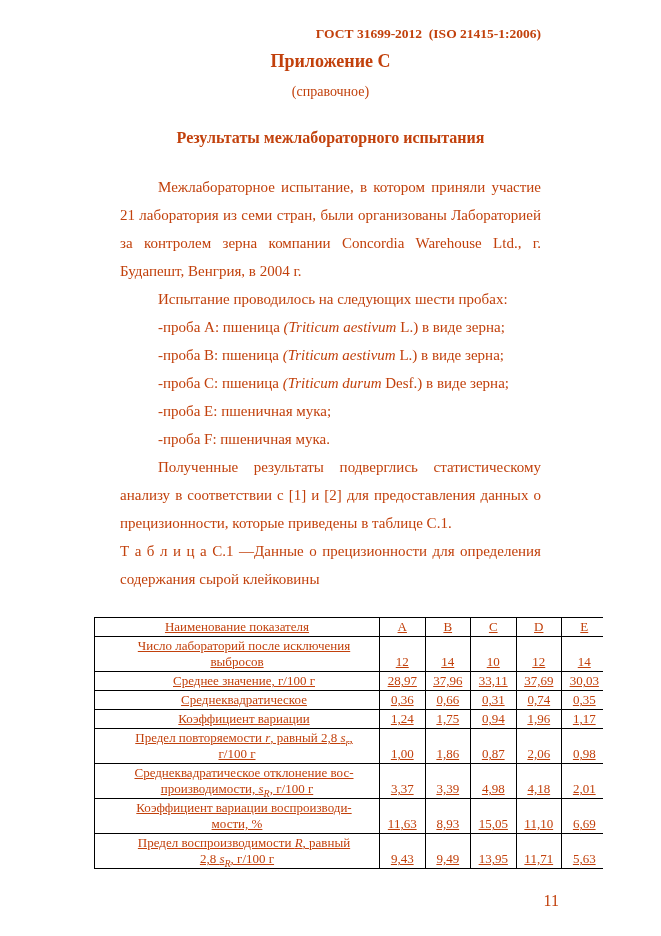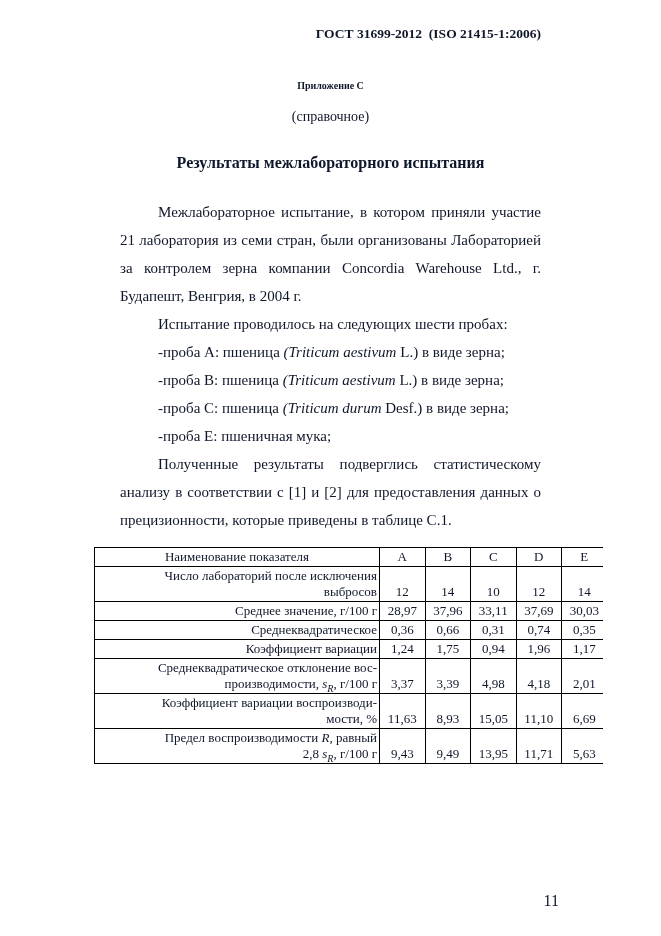--- a/index.html
+++ b/index.html
@@ -2,38 +2,38 @@
 <html><head>
 <meta charset="utf-8">
 <style>
   html, body { margin: 0; padding: 0; background: #ffffff; }
   .page {
     position: relative;
     width: 545px;
     height: 936px;
     margin: 0 auto;
     background: #ffffff;
-    color: #0f172a;
+    color: #c2410c;
     font-family: "Liberation Serif", serif;
     box-sizing: border-box;
     padding: 26px 62px 0 62px;
     overflow: hidden;
   }
   .doc-header {
     text-align: right;
     font-weight: bold;
     font-size: 13.5px;
     line-height: 16px;
     white-space: pre;
   }
   .centered { text-align: center; }
   .appendix-label {
-    margin-top: 35px;
+    margin-top: 10px;
     font-weight: bold;
-    font-size: 10px;
+    font-size: 18px;
     line-height: 18px;
   }
   .appendix-kind {
     margin-top: 13px;
     font-size: 14px;
     line-height: 18px;
   }
   .appendix-title {
     margin-top: 28px;
     font-weight: bold;
@@ -55,35 +55,36 @@
   .it { font-style: italic; }
   .table-caption {
     text-align: justify;
     margin: 0;
   }
   .doc-table {
     border-collapse: collapse;
     table-layout: fixed;
     width: 558px;
     margin-left: -26px;
-    margin-top: 13px;
+    margin-top: 24px;
     font-size: 13px;
     line-height: 16px;
+    text-decoration: underline;
   }
   .doc-table th, .doc-table td {
     border: 1px solid #000;
     padding: 1px 2px;
     font-weight: normal;
   }
   .doc-table th {
     text-align: center;
     vertical-align: middle;
   }
   .row-label {
-    text-align: right;
+    text-align: center;
     text-indent: 14px;
     vertical-align: bottom;
   }
   .num-cell {
     text-align: center;
     vertical-align: bottom;
   }
   sub { font-size: 10px; line-height: 0; }
   .page-number {
     position: absolute;
@@ -105,24 +106,26 @@
 
   <div class="body-text">
     <p class="para">Межлабораторное испытание, в котором приняли участие 21 лаборатория из семи стран, были организованы Лабораторией за контролем зерна компании Concordia Warehouse Ltd., г. Будапешт, Венгрия, в 2004 г.</p>
     <p class="lead">Испытание проводилось на следующих шести пробах:</p>
 
     <div>
         <div class="sample-item"><span>-проба A: пшеница </span><span class="it">(Triticum aestivum</span><span> L.) в виде зерна;</span></div>
         <div class="sample-item"><span>-проба B: пшеница </span><span class="it">(Triticum aestivum</span><span> L.) в виде зерна;</span></div>
         <div class="sample-item"><span>-проба C: пшеница </span><span class="it">(Triticum durum</span><span> Desf.) в виде зерна;</span></div>
         <div class="sample-item"><span>-проба E: пшеничная мука;</span></div>
+        <div class="sample-item"><span>-проба F: пшеничная мука.</span></div>
       </div>
 
     <p class="para">Полученные результаты подверглись статистическому анализу в соответствии с [1] и [2] для предоставления данных о прецизионности, которые приведены в таблице С.1.</p>
 
+    <p class="table-caption">Т а б л и ц а  С.1 —Данные о прецизионности для определения содержания сырой клейковины</p>
 
     <table class="doc-table">
       <colgroup>
         <col style="width:285px">
         <col style="width:45.5px">
           <col style="width:45.5px">
           <col style="width:45.5px">
         <col style="width:45.5px">
           <col style="width:45.5px">
           <col style="width:45.5px">
@@ -169,20 +172,29 @@
           <tr>
             <td class="row-label"><span>Коэффициент вариации</span></td>
             <td class="num-cell">1,24</td>
             <td class="num-cell">1,75</td>
             <td class="num-cell">0,94</td>
             <td class="num-cell">1,96</td>
             <td class="num-cell">1,17</td>
             <td class="num-cell">1,42</td>
           </tr>
           <tr>
+            <td class="row-label"><span>Предел повторяемости </span><span class="it">r</span><span>, равный 2,8 </span><span class="it">s</span><sub class="it">r</sub><span>,</span><br><span>г/100 г</span></td>
+            <td class="num-cell">1,00</td>
+            <td class="num-cell">1,86</td>
+            <td class="num-cell">0,87</td>
+            <td class="num-cell">2,06</td>
+            <td class="num-cell">0,98</td>
+            <td class="num-cell">1,54</td>
+          </tr>
+          <tr>
             <td class="row-label"><span>Среднеквадратическое отклонение вос-</span><br><span>производимости, </span><span class="it">s</span><sub class="it">R</sub><span>, г/100 г</span></td>
             <td class="num-cell">3,37</td>
             <td class="num-cell">3,39</td>
             <td class="num-cell">4,98</td>
             <td class="num-cell">4,18</td>
             <td class="num-cell">2,01</td>
             <td class="num-cell">2,76</td>
           </tr>
           <tr>
             <td class="row-label"><span>Коэффициент вариации воспроизводи-</span><br><span>мости, %</span></td>

